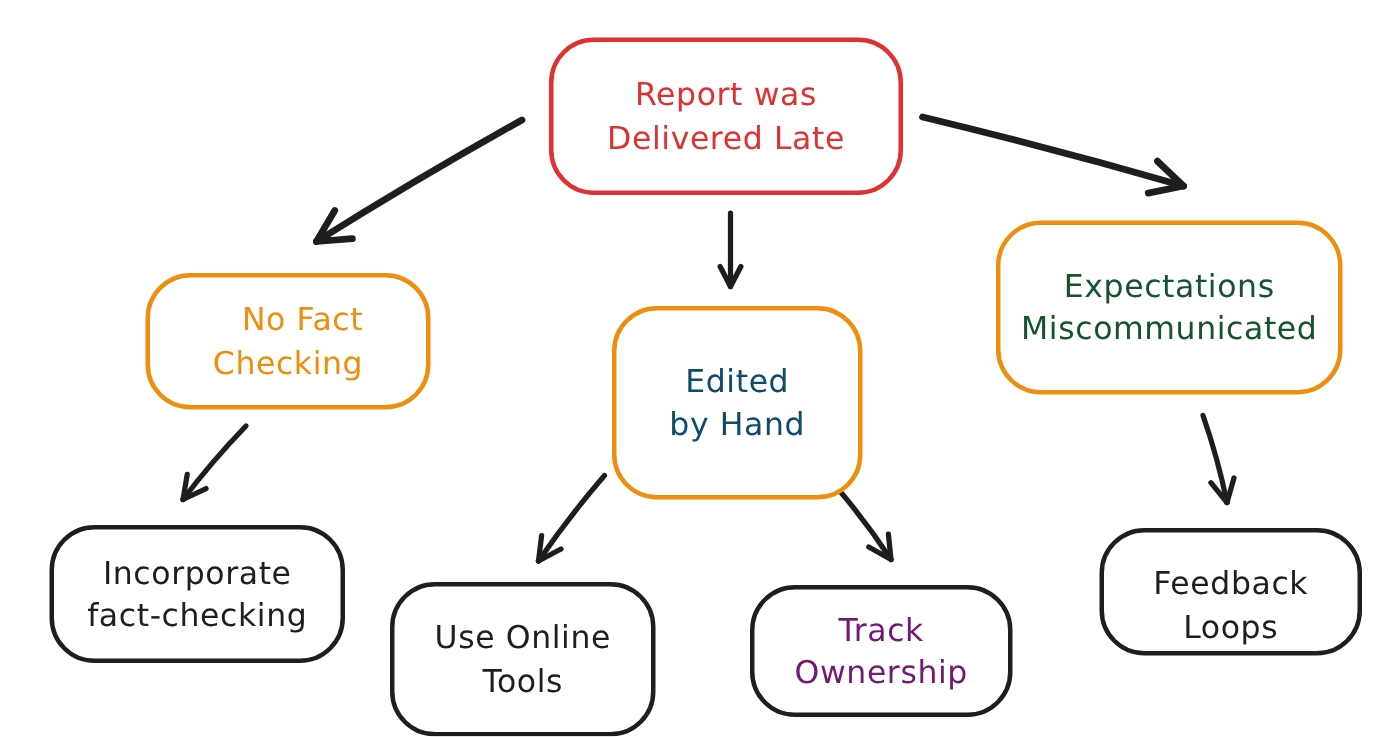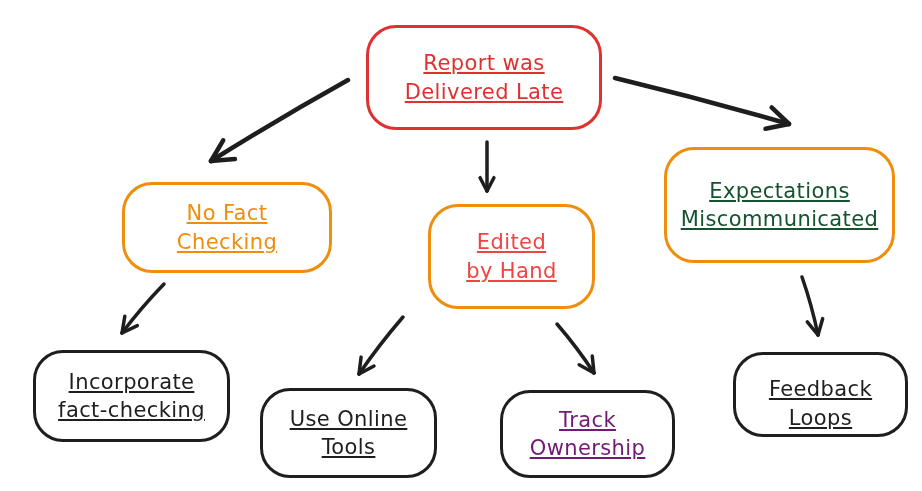--- a/index.html
+++ b/index.html
@@ -25,21 +25,20 @@
   .node {
     position: absolute;
     box-sizing: border-box;
     border: 3.5px solid;
     border-radius: 30px;
     display: flex;
     align-items: center;
     justify-content: center;
     text-align: center;
     background: #ffffff;
-    text-decoration: underline;
   }
   .node-label {
     font-size: 21px;
     line-height: 1.35;
     white-space: pre-line;
     letter-spacing: 0.4px;
     padding: 2px 6px;
   }
 </style>
 </head>
@@ -81,37 +80,37 @@
         <path d="M 802 277 Q 811.9279852364122 305.46814200374837 818 335"></path>
         <path d="M 818 335 L 822.6525605026249 318.64904648745477"></path>
         <path d="M 818 335 L 807.273773183508 321.8110630344532"></path>
       </g>
     </svg>
   <div id="nodes-layer">
       <div class="node" style="left: 366px; top: 25px; width: 236px; height: 105px; border-color: rgb(224, 49, 49); color: rgb(224, 49, 49);">
         <span class="node-label">Report was
 Delivered Late</span>
       </div>
-      <div class="node" style="left: 122px; top: 182px; width: 210px; height: 91px; border-color: rgb(239, 141, 12); color: rgb(239, 141, 12);">
+      <div class="node" style="left: 97px; top: 182px; width: 190px; height: 91px; border-color: rgb(239, 141, 12); color: rgb(239, 141, 12); text-align: right;">
         <span class="node-label">No Fact
 Checking</span>
       </div>
-      <div class="node" style="left: 408px; top: 204px; width: 167px; height: 105px; border-color: rgb(239, 141, 12); color: #ef4444; margin-left: 20px;">
+      <div class="node" style="left: 408px; top: 204px; width: 167px; height: 129px; border-color: rgb(239, 141, 12); color: #0c4a6e;">
         <span class="node-label">Edited
 by Hand</span>
       </div>
       <div class="node" style="left: 664px; top: 147px; width: 231px; height: 116px; border-color: rgb(239, 141, 12); color: #14532d;">
         <span class="node-label">Expectations
 Miscommunicated</span>
       </div>
       <div class="node" style="left: 33px; top: 350px; width: 197px; height: 92px; border-color: rgb(30, 30, 30); color: rgb(30, 30, 30); justify-content: center;">
         <span class="node-label">Incorporate
 fact-checking</span>
       </div>
-      <div class="node" style="left: 260px; top: 388px; width: 177px; height: 90px; border-color: rgb(30, 30, 30); color: rgb(30, 30, 30);">
+      <div class="node" style="left: 260px; top: 388px; width: 177px; height: 103px; border-color: rgb(30, 30, 30); color: rgb(30, 30, 30);">
         <span class="node-label">Use Online
 Tools</span>
       </div>
       <div class="node" style="left: 500px; top: 390px; width: 175px; height: 88px; border-color: rgb(30, 30, 30); color: #701a75;">
         <span class="node-label">Track
 Ownership</span>
       </div>
       <div class="node" style="left: 733px; top: 352px; width: 175px; height: 85px; border-color: rgb(30, 30, 30); color: rgb(30, 30, 30); align-items: flex-end;">
         <span class="node-label">Feedback
 Loops</span>

